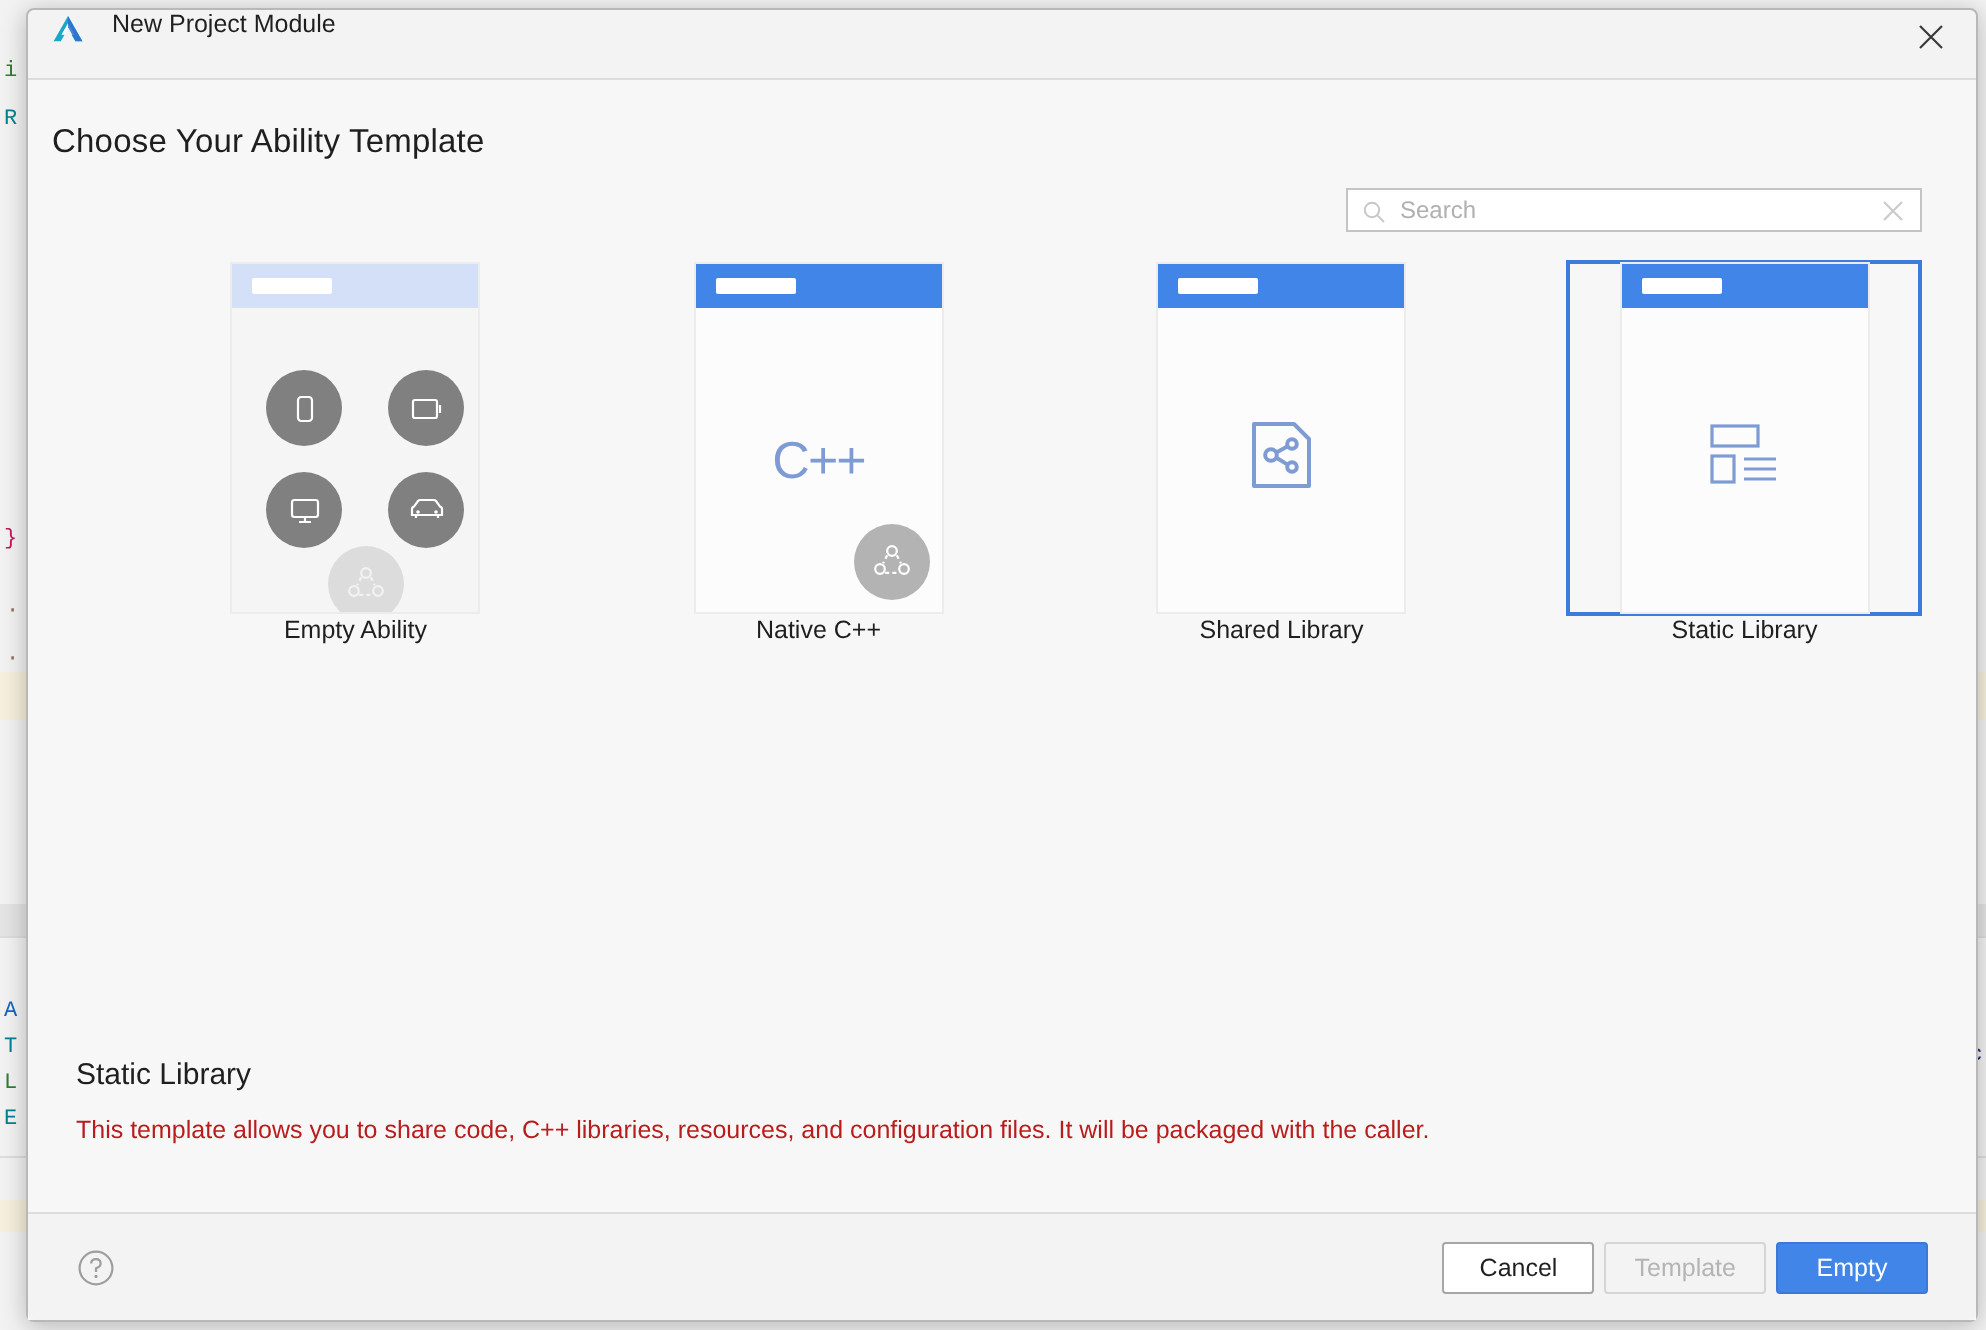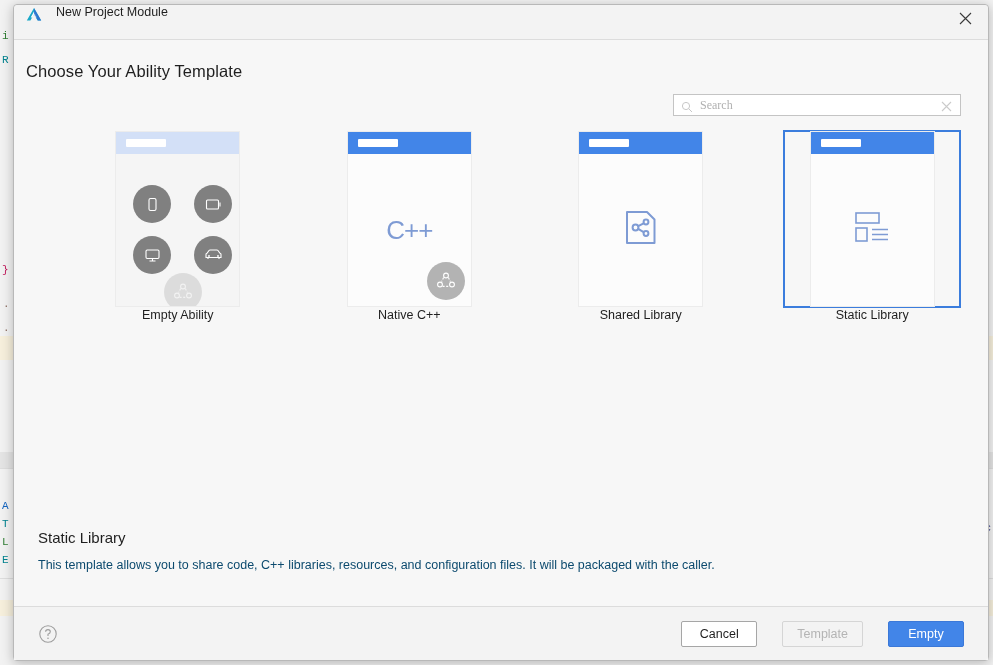--- a/index.html
+++ b/index.html
@@ -95,21 +95,21 @@
     background: #ffffff;
     border: 1px solid #c4c4c4;
     display: flex;
     align-items: center;
     padding: 0 7px;
   }
   #search-box .mag { flex: 0 0 12px; height: 12px; opacity: 0.55; }
   #search-input {
     flex: 1;
     border: none; outline: none;
-    font-family: Liberation Serif, serif;
+    font-family: Liberation Sans, sans-serif;
     font-size: 12px;
     color: #c2410c;
     background: transparent;
     margin-left: 5px;
   }
   #search-input::placeholder { color: #b0b0b0; }
   #clear-icon {
     flex: 0 0 13px; height: 13px;
     opacity: 0.45; cursor: pointer;
   }
@@ -216,42 +216,42 @@
     margin-top: auto;
     padding: 0 0 0 24px;
   }
   #desc-title {
     font-size: 15px;
     color: #1f1f1f;
     margin-bottom: 12px;
   }
   #desc-text {
     font-size: 12.5px;
-    color: #0c4a6e;
+    color: #b91c1c;
   }
 
   
   #footer {
     flex: 0 0 54px;
     border-top: 1px solid #dcdcdc;
     background: #f3f3f3;
     display: flex;
     align-items: center;
     padding: 0 24px 0 24px;
     border-radius: 0 0 4px 4px;
   }
   #help-btn {
     width: 20px; height: 20px;
     cursor: pointer;
     opacity: 0.65;
   }
   #footer-buttons {
     margin-left: auto;
     display: flex;
-    gap: 25px;
+    gap: 5px;
   }
   .btn {
     height: 26px;
     min-width: 76px;
     padding: 0 14px;
     font-size: 12.5px;
     font-family: "Liberation Sans", sans-serif;
     border-radius: 2px;
     cursor: pointer;
     display: flex;

